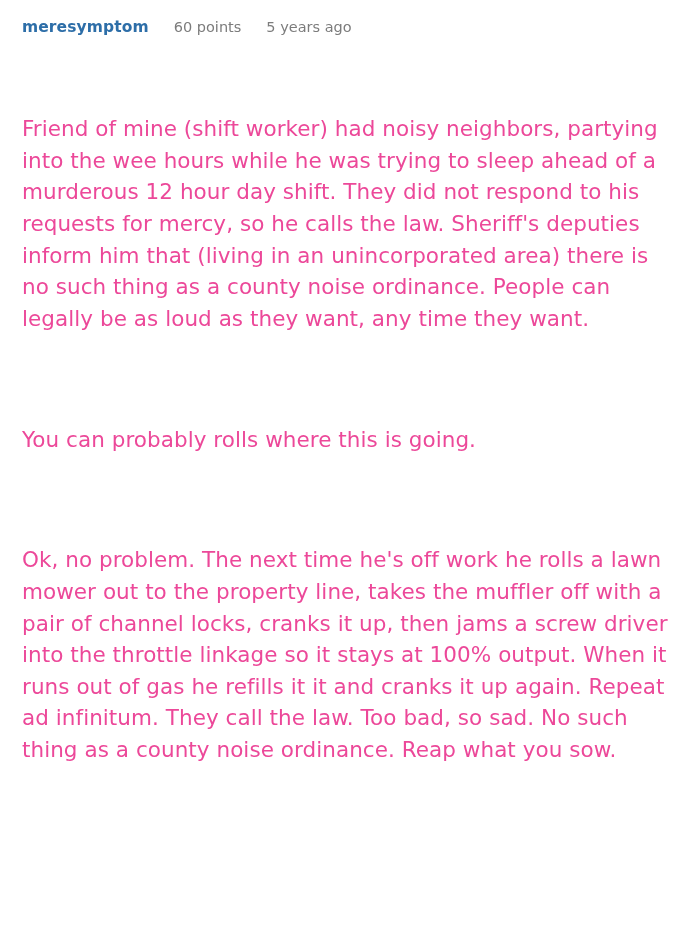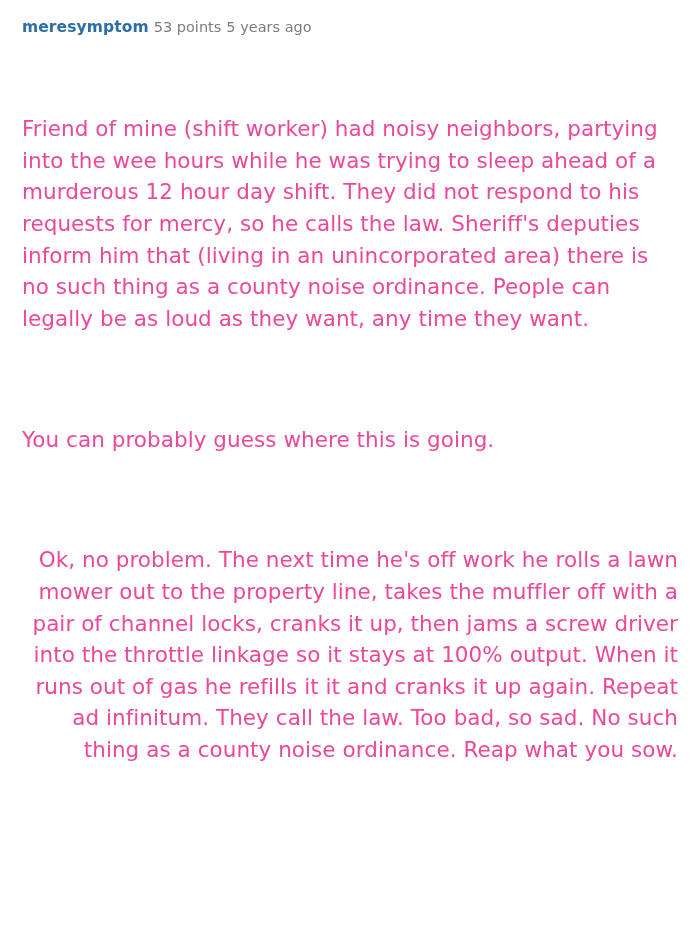--- a/index.html
+++ b/index.html
@@ -17,21 +17,21 @@
   .comment {
     box-sizing: border-box;
     width: 700px;
     height: 937px;
     padding: 18px 22px 0 22px;
     background: #ffffff;
   }
   .meta-row {
     display: flex;
     align-items: baseline;
-    gap: 5px;
+    gap: 25px;
     margin-bottom: 14px;
     white-space: nowrap;
   }
   .author {
     font-size: 15.5px;
     font-weight: 700;
     color: #2d6ea8;
     letter-spacing: 0.1px;
   }
   .points, .timestamp {
@@ -45,33 +45,32 @@
     color: #ec4899;
     letter-spacing: 0.05px;
     white-space: pre-wrap;
     word-wrap: break-word;
   }
   .para {
     margin: 0 0 26px 0;
   }
   .para:last-child {
     margin-bottom: 11px;
-    text-align: right;
   }
 </style>
 </head>
 <body>
 
 <div class="comment">
 
   <div class="meta-row">
     <span class="author">meresymptom</span>
-    <span class="points">53 points</span>
+    <span class="points">60 points</span>
     <span class="timestamp">5 years ago</span>
   </div>
 
   <div class="body-text">
     <p class="para">Friend of mine (shift worker) had noisy neighbors, partying into the wee hours while he was trying to sleep ahead of a murderous 12 hour day shift. They did not respond to his requests for mercy, so he calls the law. Sheriff's deputies inform him that (living in an unincorporated area) there is no such thing as a county noise ordinance. People can legally be as loud as they want, any time they want.</p>
-    <p class="para">You can probably guess where this is going.</p>
+    <p class="para">You can probably rolls where this is going.</p>
     <p class="para">Ok, no problem. The next time he's off work he rolls a lawn mower out to the property line, takes the muffler off with a pair of channel locks, cranks it up, then jams a screw driver into the throttle linkage so it stays at 100% output. When it runs out of gas he refills it it and cranks it up again. Repeat ad infinitum. They call the law. Too bad, so sad. No such thing as a county noise ordinance. Reap what you sow.</p>
   </div>
 
 </div>
 
 </body></html>

